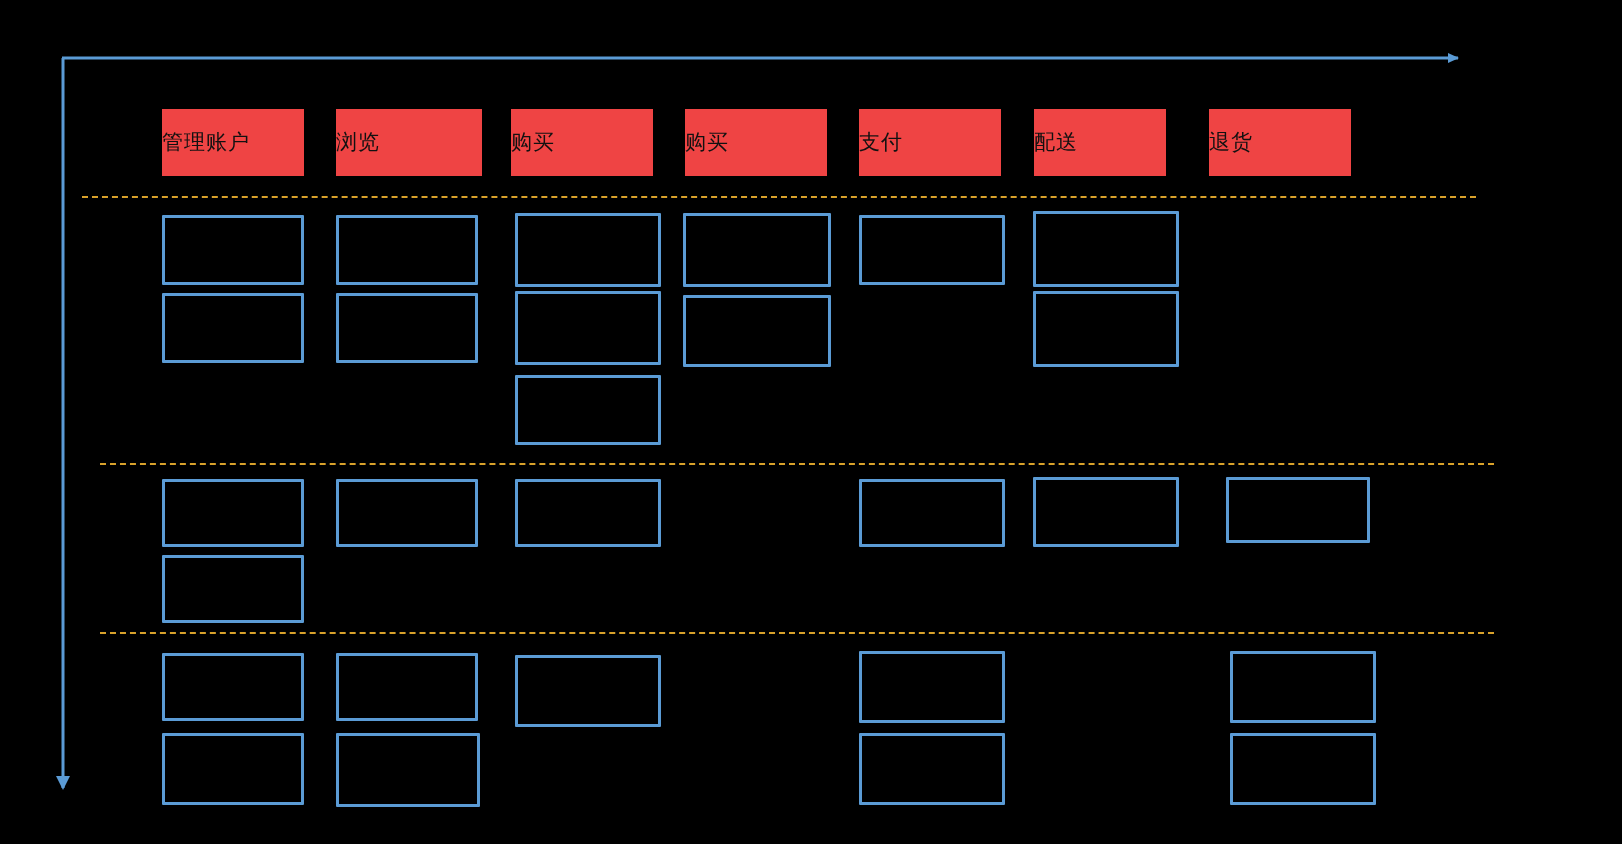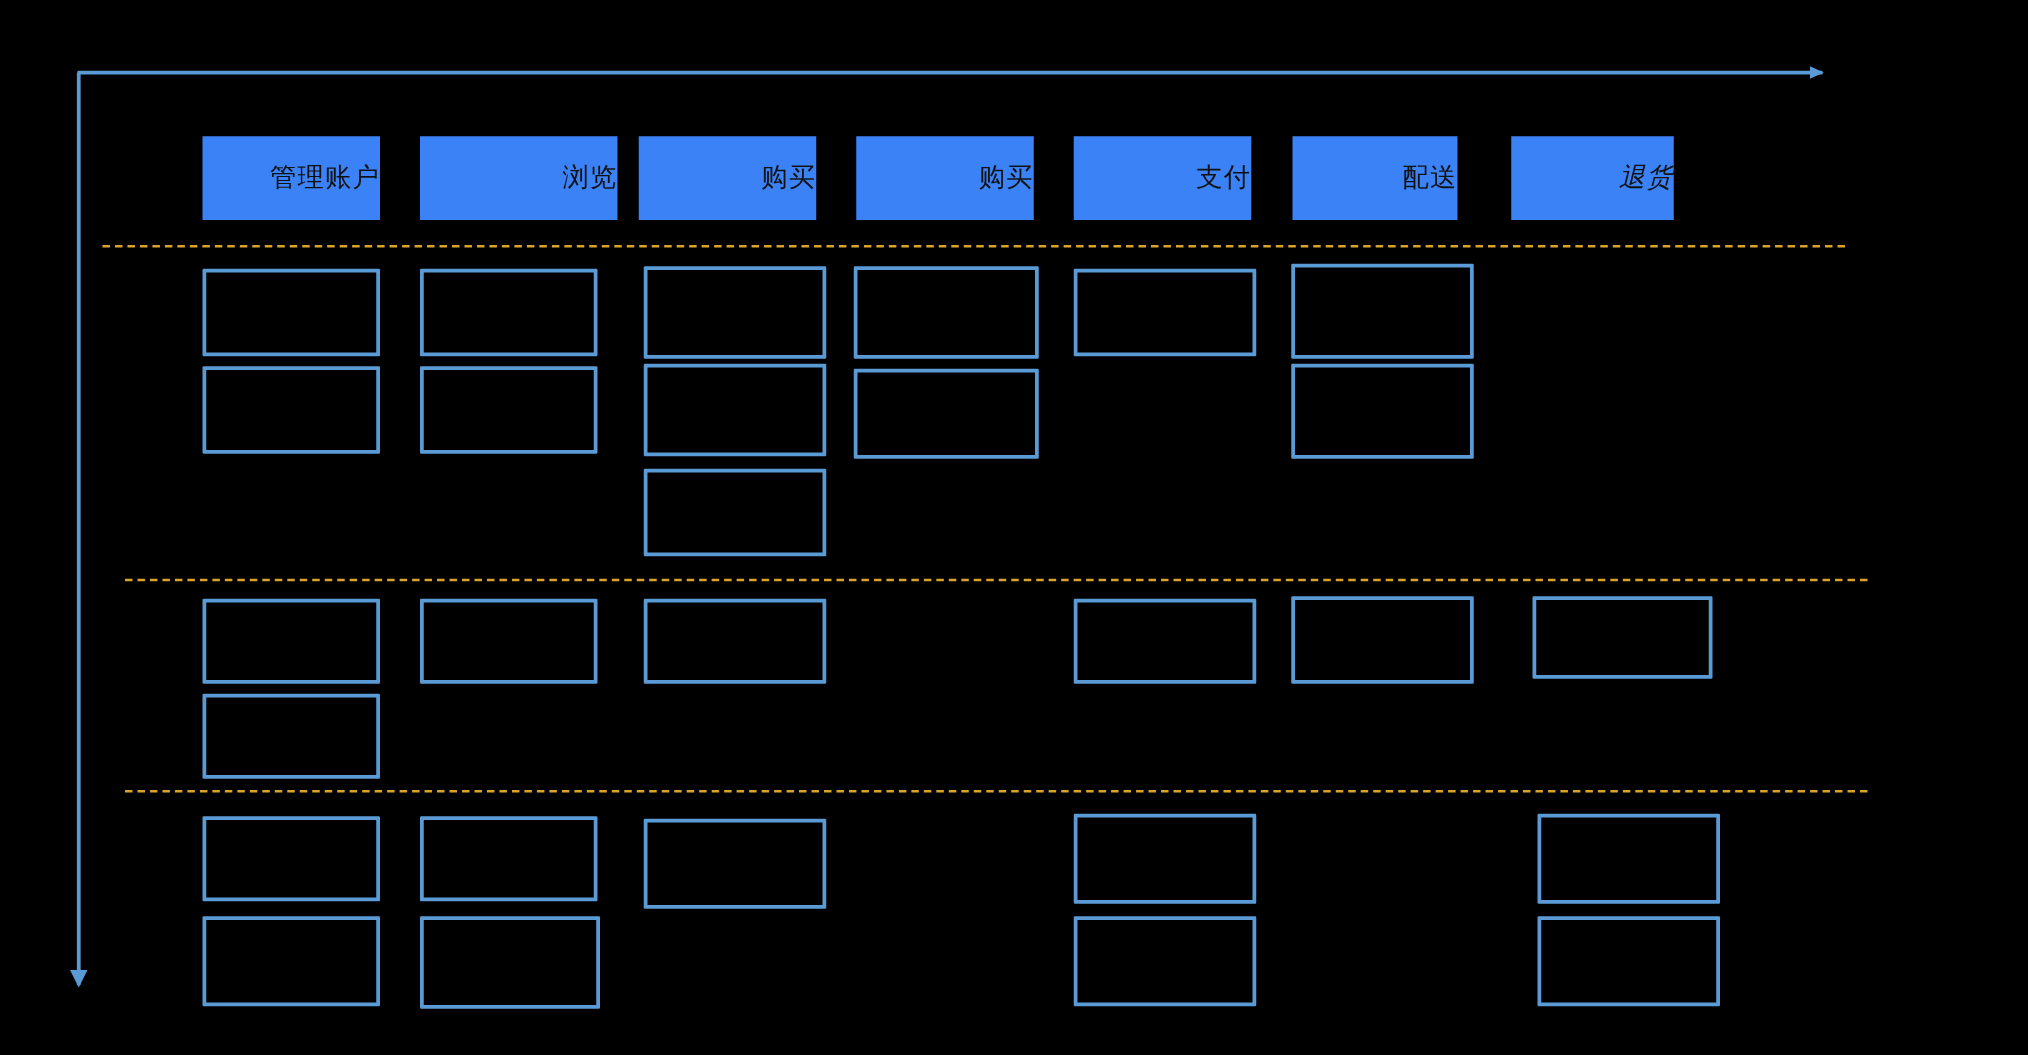--- a/index.html
+++ b/index.html
@@ -28,22 +28,22 @@
     width: 1622px;
     height: 844px;
     pointer-events: none;
   }
 
   
   .stage-box {
     position: absolute;
     display: flex;
     align-items: center;
-    justify-content: flex-end;
-    background: #3b82f6;
+    justify-content: flex-start;
+    background: #ef4444;
     color: #111111;
     font-size: 21px;
     line-height: 1;
     letter-spacing: 1px;
     white-space: nowrap;
     font-family: "DejaVu Sans", "Liberation Sans", sans-serif;
   }
 
   
   .lane-divider {
@@ -77,36 +77,36 @@
 
     <line x1="63" y1="58" x2="63" y2="788" stroke="#5B9BD5" stroke-width="3" marker-end="url(#arrow-down)"></line>
 
     <line x1="62" y1="58" x2="1458" y2="58" stroke="#5B9BD5" stroke-width="3" marker-end="url(#arrow-right)"></line>
   </svg>
 
   <div>
     <div class="stage-box" style="left:162px; top:109px; width:142px; height:67px;">
       <span>管理账户</span>
     </div>
-    <div class="stage-box" style="left:336px; top:109px; width:158px; height:67px;">
+    <div class="stage-box" style="left:336px; top:109px; width:146px; height:67px;">
       <span>浏览</span>
     </div>
     <div class="stage-box" style="left:511px; top:109px; width:142px; height:67px;">
       <span>购买</span>
     </div>
     <div class="stage-box" style="left:685px; top:109px; width:142px; height:67px;">
       <span>购买</span>
     </div>
     <div class="stage-box" style="left:859px; top:109px; width:142px; height:67px;">
       <span>支付</span>
     </div>
     <div class="stage-box" style="left:1034px; top:109px; width:132px; height:67px;">
       <span>配送</span>
     </div>
-    <div class="stage-box" style="left:1209px; top:109px; width:130px; height:67px;font-style:italic;">
+    <div class="stage-box" style="left:1209px; top:109px; width:142px; height:67px;">
       <span>退货</span>
     </div>
   </div>
 
   <div class="lane-divider" style="left:82px; top:196px; width:1394px;"></div>
   <div class="lane-divider" style="left:100px; top:463px; width:1394px;"></div>
   <div class="lane-divider" style="left:100px; top:632px; width:1394px;"></div>
 
   <div>
     <div class="note-card" style="left:162px;  top:215px; width:142px; height:70px;"></div>

